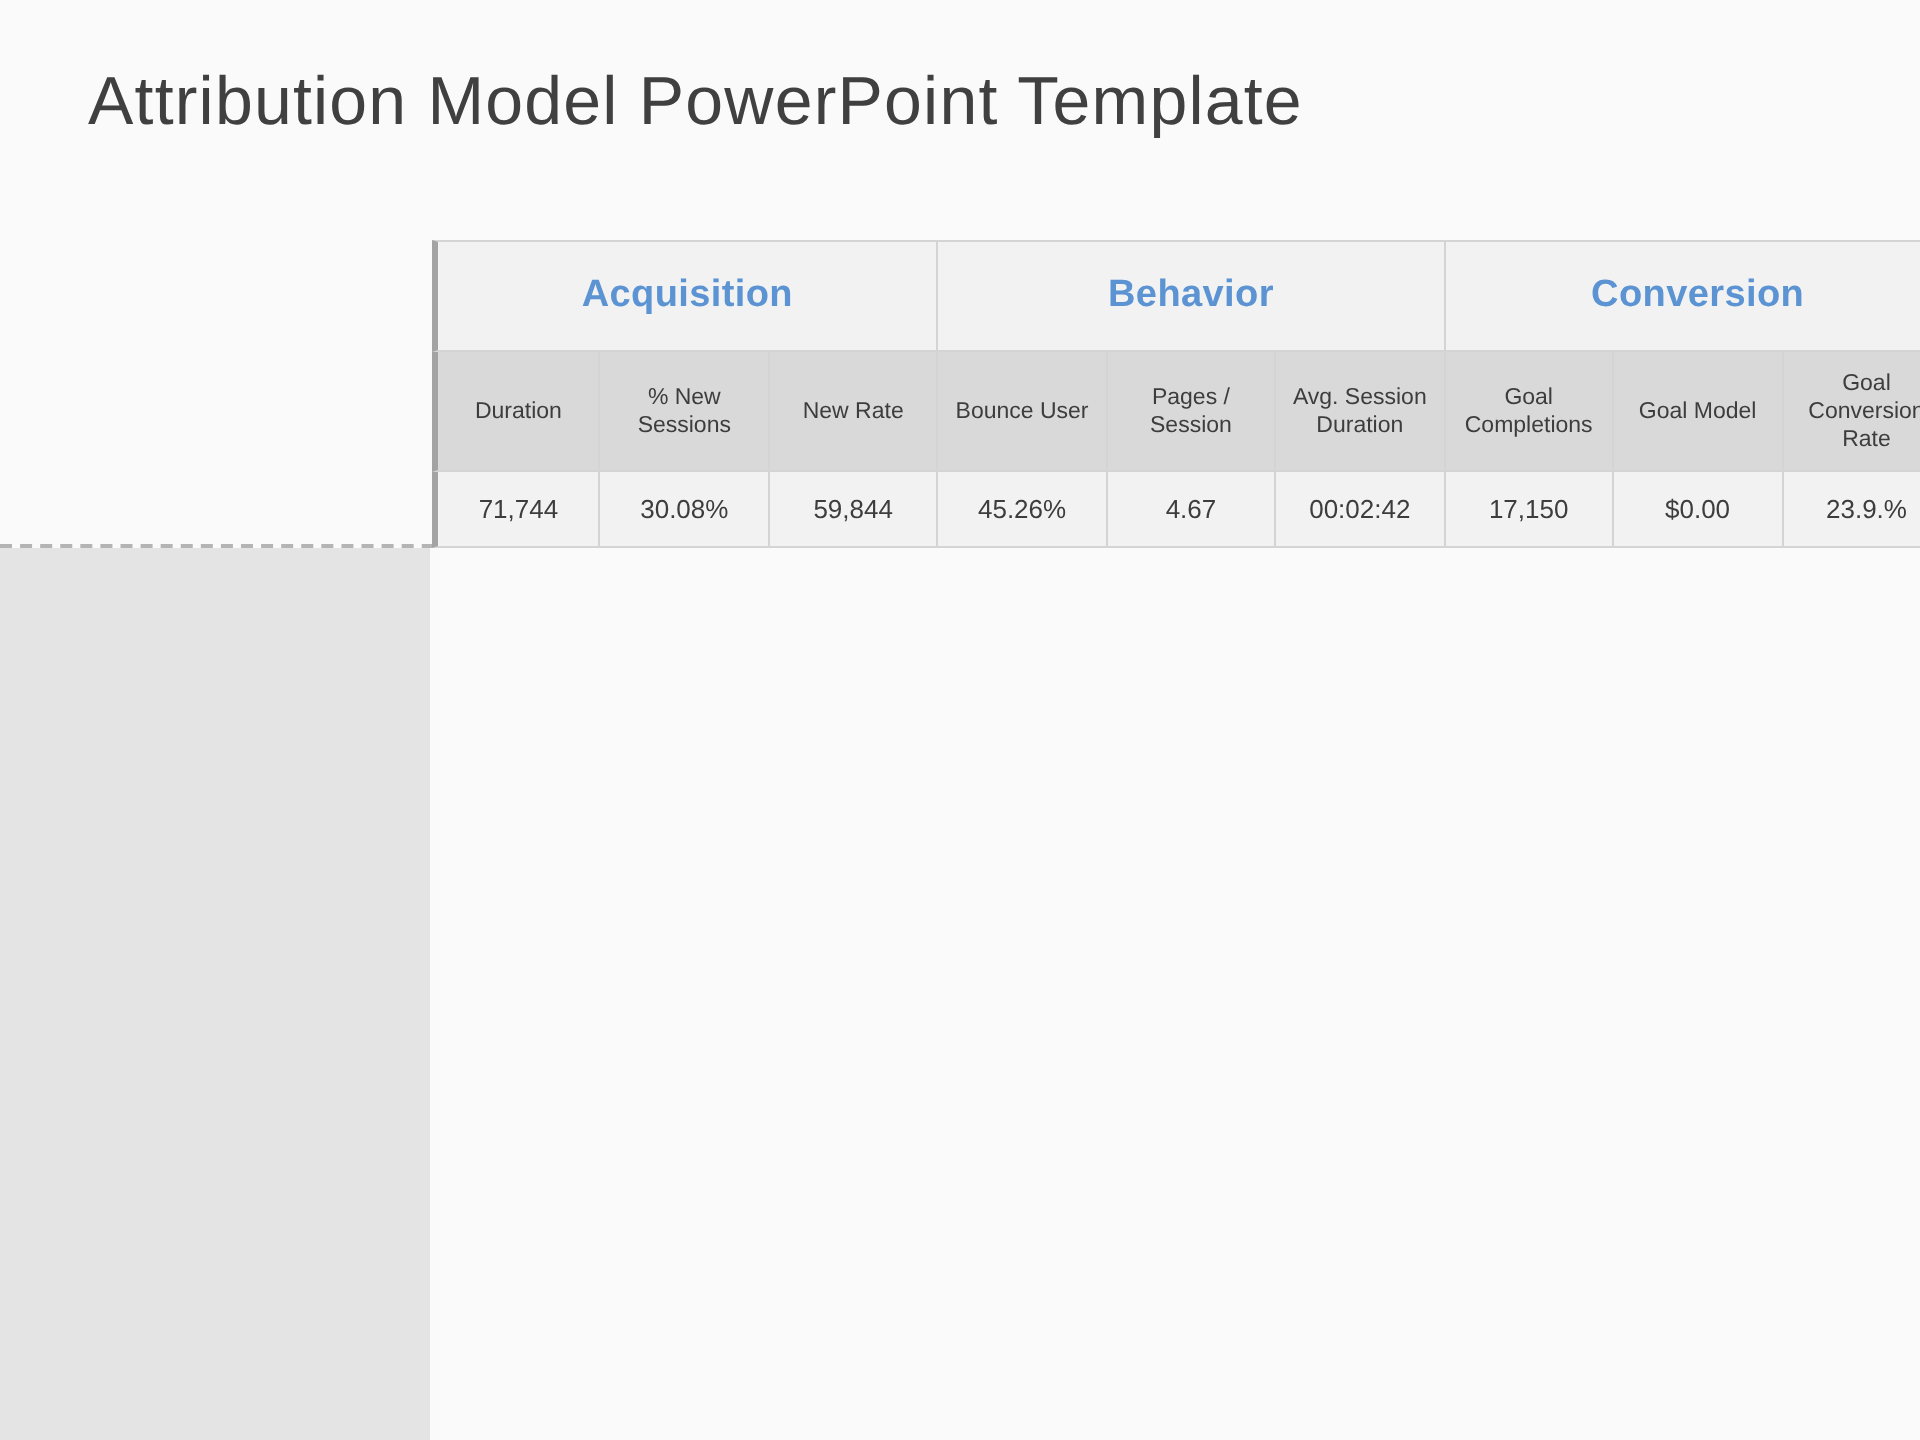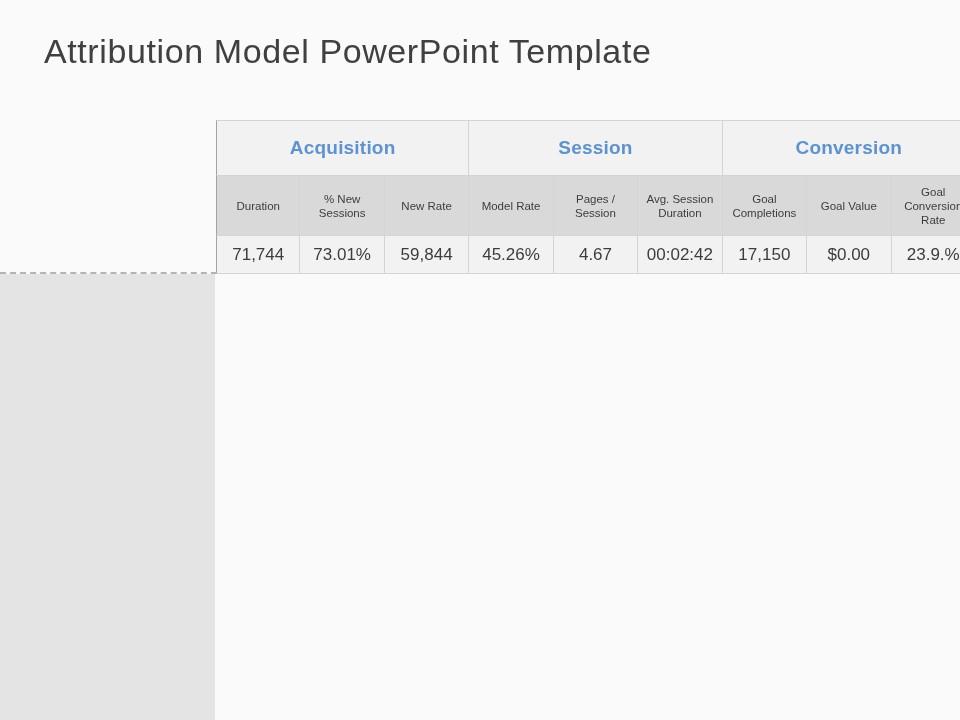--- a/index.html
+++ b/index.html
@@ -72,21 +72,21 @@
 
   #metrics-table td {
     border-right: 1px solid #d4d4d4;
     border-bottom: 1px solid #d4d4d4;
     vertical-align: middle;
     text-align: center;
     padding: 0 3px;
     box-sizing: border-box;
   }
   #metrics-table tr td:first-child {
-    border-left: 1px solid #a3a3a3;
+    border-left: 3px solid #a3a3a3;
   }
   #metrics-table tr:first-child td {
     border-top: 1px solid #d4d4d4;
   }
 
   
   .group-row td {
     height: 56px;
     background: #f2f2f2;
     color: #5b93d3;
@@ -103,56 +103,56 @@
     font-size: 11.5px;
     font-weight: normal;
     line-height: 14px;
   }
 
   
   .data-row td {
     height: 38px;
     background: #f2f2f2;
     color: #3d3d3d;
-    font-size: 17px;
+    font-size: 13px;
     border-bottom: 1px solid #cfcfcf;
   }
 </style>
 </head>
 <body>
 
 <div id="slide">
 
   <div id="page-title">Attribution Model PowerPoint Template</div>
 
   <div id="left-panel"></div>
 
   <div id="guide-line"></div>
 
   <table id="metrics-table">
     <tbody>
       <tr class="group-row">
         <td colspan="3">Acquisition</td>
-        <td colspan="3">Session</td>
+        <td colspan="3">Behavior</td>
         <td colspan="3">Conversion</td>
       </tr>
       <tr class="col-row">
         <td style="width:84px">Duration</td>
         <td style="width:82px">% New Sessions</td>
         <td style="width:84px">New Rate</td>
-        <td style="width:83px">Model Rate</td>
+        <td style="width:83px">Bounce User</td>
         <td style="width:82px">Pages / Session</td>
         <td style="width:83px">Avg. Session Duration</td>
         <td style="width:83px">Goal Completions</td>
-        <td style="width:82px">Goal Value</td>
+        <td style="width:82px">Goal Model</td>
         <td style="width:97px">Goal Conversion Rate</td>
       </tr>
       <tr class="data-row">
         <td>71,744</td>
-        <td>73.01%</td>
+        <td>30.08%</td>
         <td>59,844</td>
         <td>45.26%</td>
         <td>4.67</td>
         <td>00:02:42</td>
         <td>17,150</td>
         <td>$0.00</td>
         <td>23.9.%</td>
       </tr>
     </tbody>
   </table>

